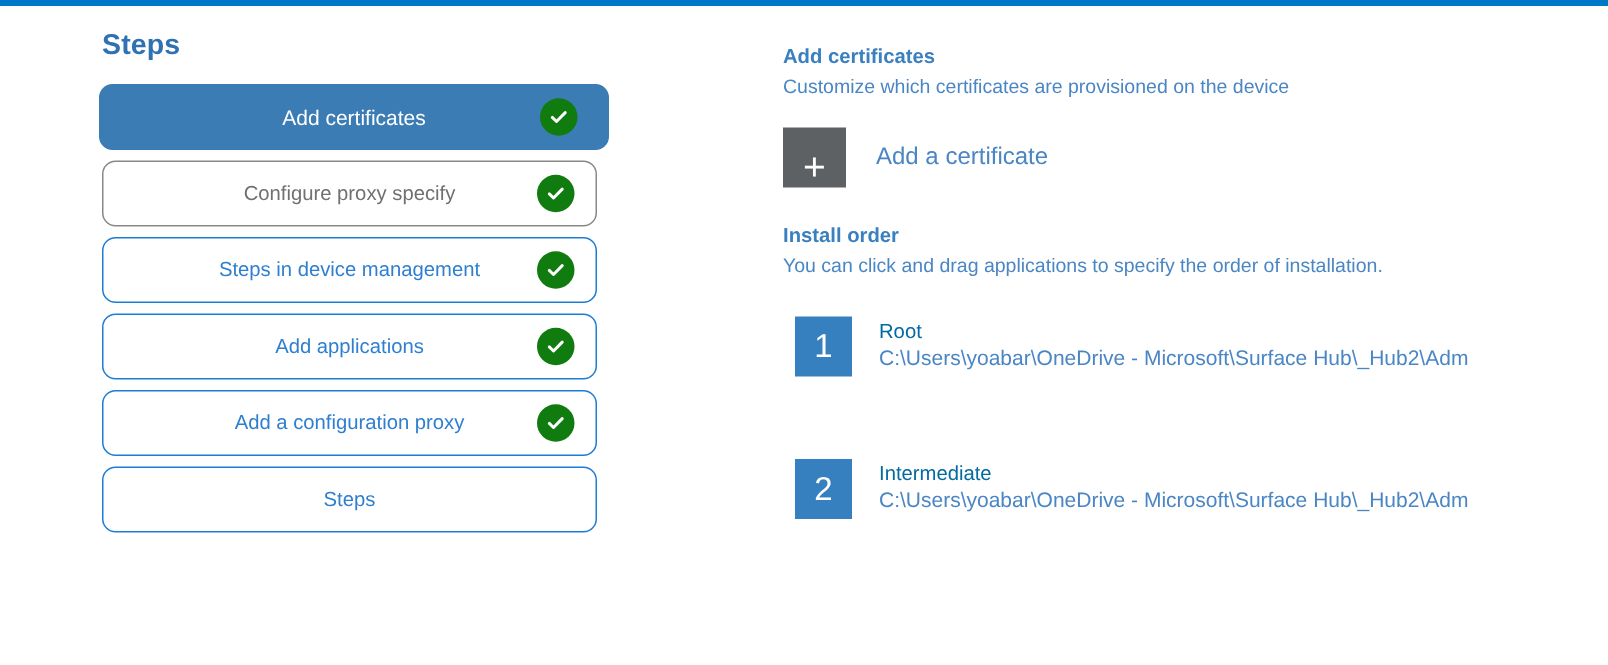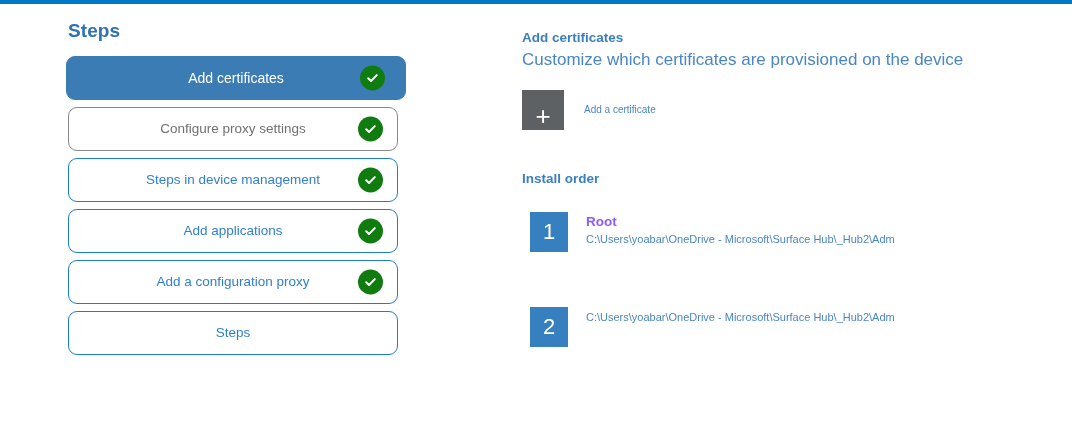--- a/index.html
+++ b/index.html
@@ -117,21 +117,21 @@
   .step-btn.is-selected .check-badge { right: 20px; }
 
   
   .section-title {
     font-size: 13.5px;
     font-weight: bold;
     color: #3a7fbf;
     margin: 0 0 4px 0;
   }
   .section-sub {
-    font-size: 17px;
+    font-size: 13px;
     color: #4a86c4;
     margin: 0;
     line-height: 1.35;
   }
 
   
   .add-cert-row {
     display: flex;
     align-items: center;
     margin-top: 18px;
@@ -149,27 +149,27 @@
     flex: 0 0 auto;
   }
   .add-tile .plus-glyph {
     font-size: 26px;
     line-height: 20px;
     font-weight: 300;
     font-family: "Liberation Sans", sans-serif;
   }
   .add-cert-label {
     margin-left: 20px;
-    font-size: 10px;
+    font-size: 16px;
     color: #4a86c4;
     cursor: pointer;
   }
 
   
-  .install-order-block { margin-top: 41px; }
+  .install-order-block { margin-top: 24px; }
 
   .cert-list { margin-top: 26px; }
 
   .cert-item {
     display: flex;
     align-items: flex-start;
     height: 40px;
     cursor: move;
   }
   .cert-item + .cert-item { margin-top: 55px; }
@@ -188,27 +188,26 @@
     font-weight: 400;
   }
   .cert-text {
     margin-left: 18px;
     padding-top: 1px;
     overflow: hidden;
     white-space: nowrap;
   }
   .cert-name {
     font-size: 13.5px;
-    color: #8b5cf6;
+    color: #0369a1;
     line-height: 17px;
     display: block;
-    font-weight: bold;
   }
   .cert-path {
-    font-size: 11px;
+    font-size: 14px;
     color: #4a86c4;
     line-height: 19px;
     display: block;
   }
 </style>
 </head>
 <body>
 
 <div class="top-accent"></div>
 
@@ -222,21 +221,21 @@
       <div class="step-btn is-selected">
         <span class="step-label">Add certificates</span>
         <span class="check-badge">
           <svg width="15" height="15" viewBox="0 0 16 16">
               <path d="M3.4 8.3 L6.4 11.2 L12.6 4.9" fill="none" stroke="#ffffff" stroke-width="2.1" stroke-linecap="round" stroke-linejoin="round"></path>
             </svg>
         </span>
       </div>
 
       <div class="step-btn is-muted">
-        <span class="step-label">Configure proxy settings</span>
+        <span class="step-label">Configure proxy specify</span>
         <span class="check-badge">
           <svg width="15" height="15" viewBox="0 0 16 16">
               <path d="M3.4 8.3 L6.4 11.2 L12.6 4.9" fill="none" stroke="#ffffff" stroke-width="2.1" stroke-linecap="round" stroke-linejoin="round"></path>
             </svg>
         </span>
       </div>
 
 
       <div class="step-btn">
         <span class="step-label">Steps in device management</span>
@@ -281,34 +280,36 @@
       <div class="add-cert-row">
         <div class="add-tile">
           <span class="plus-glyph">+</span>
         </div>
         <span class="add-cert-label">Add a certificate</span>
       </div>
     </div>
 
     <div class="install-order-block">
       <div class="section-title">Install order</div>
+      <p class="section-sub">You can click and drag applications to specify the order of installation.</p>
 
       <div class="cert-list">
 
         <div class="cert-item">
           <div class="order-badge">1</div>
           <div class="cert-text">
             <span class="cert-name">Root</span>
             <span class="cert-path">C:\Users\yoabar\OneDrive - Microsoft\Surface Hub\_Hub2\Adm</span>
           </div>
         </div>
 
         <div class="cert-item">
           <div class="order-badge">2</div>
           <div class="cert-text">
+            <span class="cert-name">Intermediate</span>
             <span class="cert-path">C:\Users\yoabar\OneDrive - Microsoft\Surface Hub\_Hub2\Adm</span>
           </div>
         </div>
 
       </div>
     </div>
 
   </div>
 
 </div>

